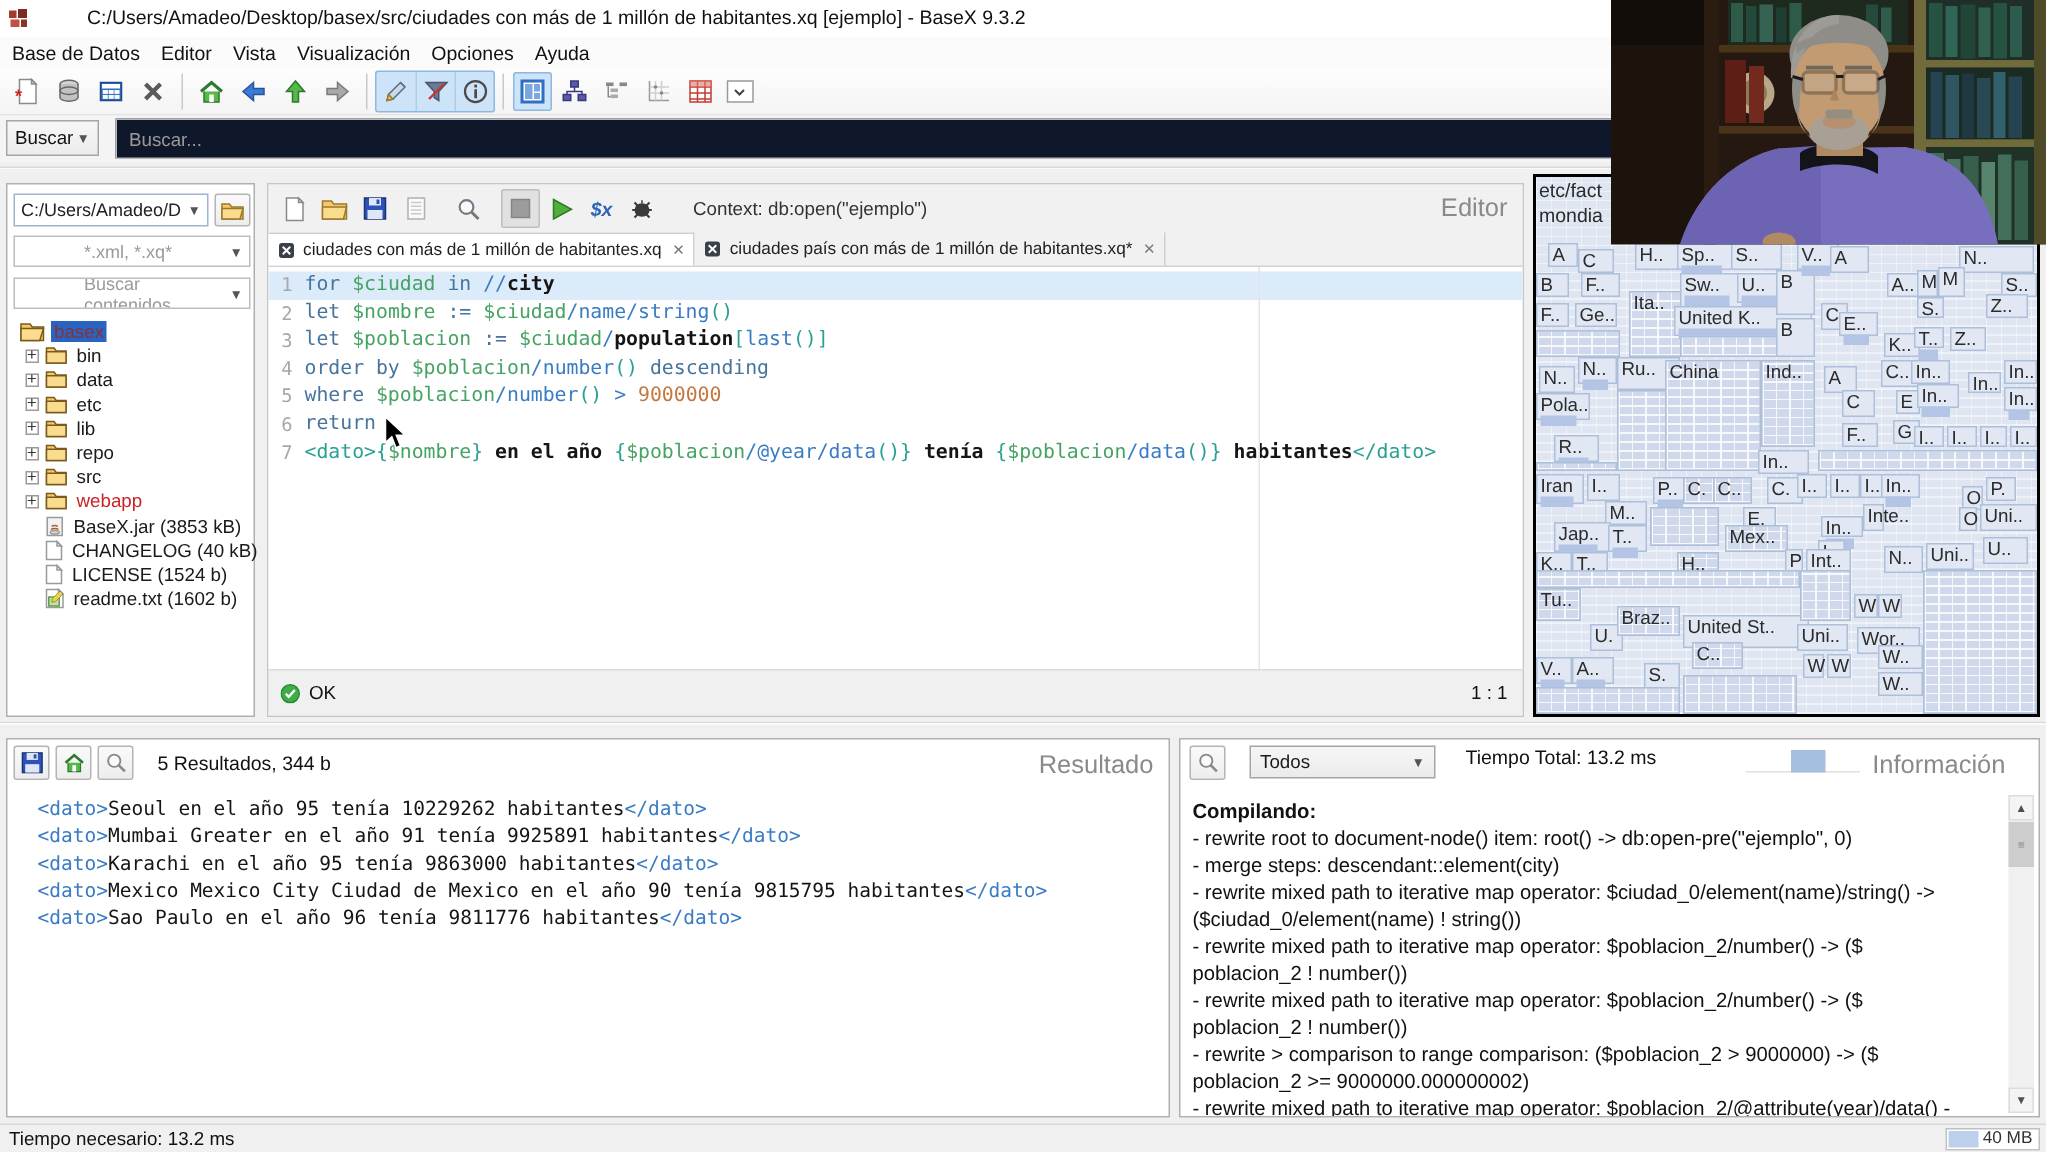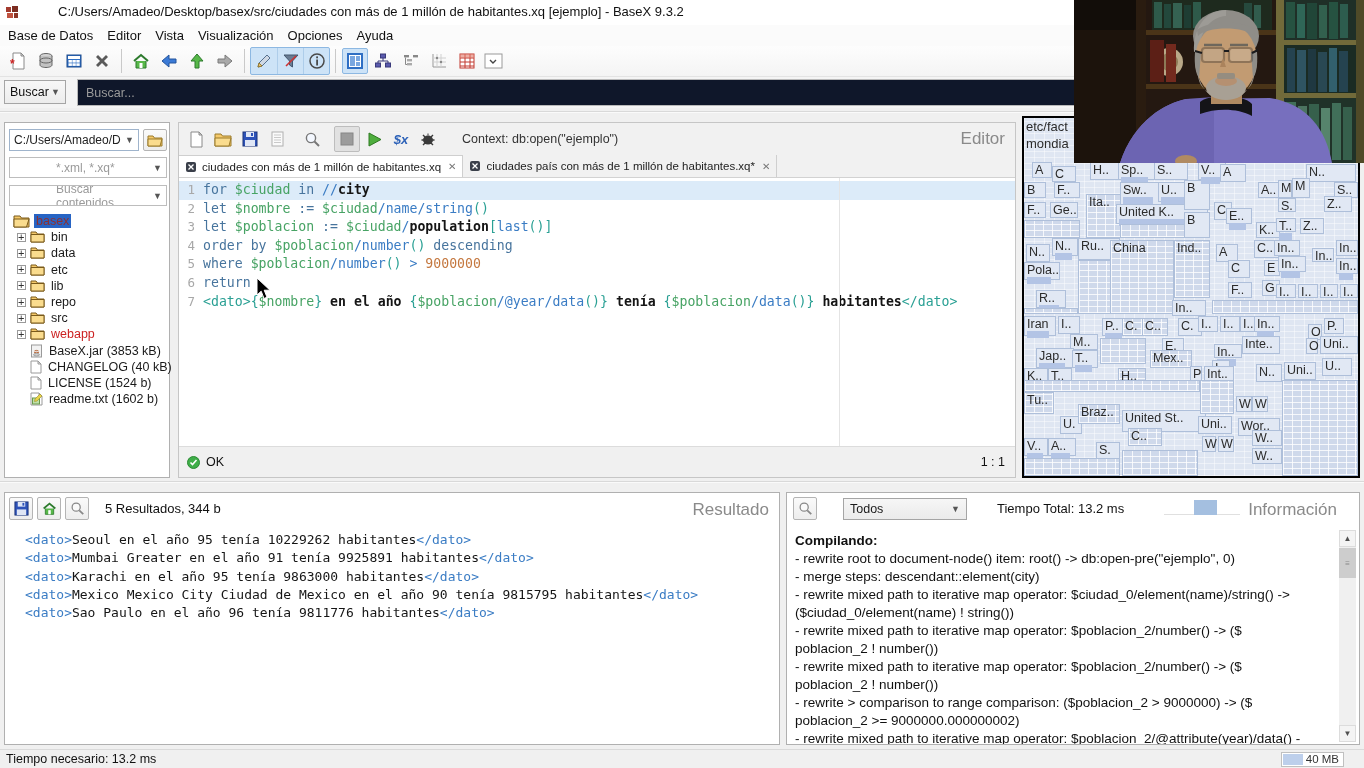--- a/index.html
+++ b/index.html
@@ -103,37 +103,37 @@
 
 
 #resultado { left:4px; top:492px; width:776px; height:253px; }
 #res-toolbar { position:absolute; left:4px; top:4px; display:flex; gap:4px; align-items:center; }
 #res-count { margin-left:12px; font-size:13px; color:#111; }
 #res-title { position:absolute; right:10px; top:7px; }
 #res-lines { position:absolute; left:20px; top:38px; }
 .rl { font-family:"DejaVu Sans Mono", monospace; font-size:13px; line-height:18.3px; white-space:pre; }
 
 #info { left:786px; top:492px; width:574px; height:253px; }
-#inf-toolbar { position:absolute; left:6px; top:4px; display:flex; gap:26px; align-items:center; }
+#inf-toolbar { position:absolute; left:6px; top:4px; display:flex; gap:16px; }
 #inf-combo { width:124px; height:22px; background:linear-gradient(#f6f6f6,#ebebeb); border:1px solid #a5a5a5; display:flex; align-items:center; justify-content:space-between; padding:0 6px; font-size:12.5px; }
 #inf-time { font-size:13px; color:#111; margin-left:4px; white-space:nowrap; }
 #inf-prog { position:absolute; left:377px; top:7px; width:76px; height:15px; background:#fff; border-bottom:1px solid #e0e0e0; }
 #inf-prog .fill { position:absolute; left:30px; top:0; width:23px; height:15px; background:#a4bfe0; }
 #inf-title { position:absolute; right:22px; top:7px; }
 #inf-lines { position:absolute; left:8px; top:39px; width:540px; height:212px; overflow:hidden; }
 .il { font-size:13.5px; line-height:18px; color:#111; white-space:nowrap; }
 .il.bold { font-weight:bold; }
 #inf-scroll { position:absolute; right:3px; top:37px; width:17px; height:212px; background:#f0f0f0; }
 .sarrow { position:absolute; left:0; width:17px; height:17px; background:#f4f4f4; border:1px solid #dcdcdc; color:#505050; font-size:8px; display:flex; align-items:center; justify-content:center; }
 #inf-thumb { position:absolute; left:0; top:18px; width:17px; height:30px; background:#cdcdcd; color:#8a8a8a; font-size:8px; display:flex; align-items:center; justify-content:center;}
 
 
 #statusbar { left:0; top:749px; width:1364px; height:19px; background:#f0f0f0; border-top:1px solid #dadada; display:flex; align-items:center; }
 #sb-left { margin-left:6px; font-size:12.5px; color:#111; }
-#sb-mem { position:absolute; right:20px; top:2px; width:63px; height:15px; background:#fff; border:1px solid #c0c0c0; font-size:11.5px; color:#333; }
+#sb-mem { position:absolute; right:4px; top:2px; width:63px; height:15px; background:#fff; border:1px solid #c0c0c0; font-size:11.5px; color:#333; }
 #sb-mem .memfill { position:absolute; left:1px; top:1px; width:20px; height:11px; background:#bdcfeb; }
 #sb-mem .memtext { position:absolute; right:4px; top:0px; }
 
 
 #webcam { left:1074px; top:0; width:290px; height:163px; }
 #webcam svg { display:block; }
 
 
 #cursor { left:256px; top:278px; }
 </style>
@@ -618,21 +618,21 @@
       <div class="mbox" style="left: 154px; top: 200px; width: 24px; height: 18px;"><span>C.</span></div>
       <div class="mbox" style="left: 174px; top: 198px; width: 20px; height: 16px;"><span>I..</span></div>
       <div class="mbox" style="left: 196px; top: 198px; width: 20px; height: 16px;"><span>I..</span></div>
       <div class="mbox" style="left: 216px; top: 198px; width: 18px; height: 16px;"><span>I..</span></div>
       <div class="mbox" style="left: 230px; top: 198px; width: 26px; height: 16px;"><span>In..</span><span class="bar"></span></div>
       <div class="mbox" style="left: 138px; top: 220px; width: 22px; height: 16px;"><span>E.</span></div>
       <div class="mbox tex" style="left: 126px; top: 232px; width: 42px; height: 18px;"><span>Mex..</span></div>
       <div class="mbox tex" style="left: 94px; top: 250px; width: 28px; height: 18px;"><span>H..</span></div>
       <div class="mbox" style="left: 190px; top: 226px; width: 28px; height: 14px;"><span>In..</span><span class="bar"></span></div>
       <div class="mbox" style="left: 188px; top: 242px; width: 18px; height: 14px;"><span>I..</span></div>
-      <div class="mbox" style="left: 218px; top: 218px; width: 38px; height: 18px;"><span>Inte..</span></div>
+      <div class="mbox" style="left: 218px; top: 218px; width: 14px; height: 18px;"><span>Inte..</span></div>
       <div class="mbox" style="left: 166px; top: 248px; width: 12px; height: 16px;"><span>P</span></div>
       <div class="mbox" style="left: 180px; top: 248px; width: 30px; height: 18px;"><span>Int..</span><span class="bar"></span></div>
       <div class="mbox" style="left: 232px; top: 246px; width: 26px; height: 18px;"><span>N..</span></div>
       <div class="mbox" style="left: 260px; top: 244px; width: 32px; height: 18px;"><span>Uni..</span></div>
       <div class="mbox" style="left: 284px; top: 206px; width: 14px; height: 16px;"><span>O</span></div>
       <div class="mbox" style="left: 300px; top: 200px; width: 20px; height: 16px;"><span>P.</span></div>
       <div class="mbox" style="left: 282px; top: 220px; width: 12px; height: 16px;"><span>O</span></div>
       <div class="mbox" style="left: 296px; top: 218px; width: 38px; height: 18px;"><span>Uni..</span></div>
       <div class="mbox" style="left: 298px; top: 240px; width: 30px; height: 18px;"><span>U..</span></div>
       <div class="mbox tex" style="left: 76px; top: 220px; width: 46px; height: 26px;"></div>

